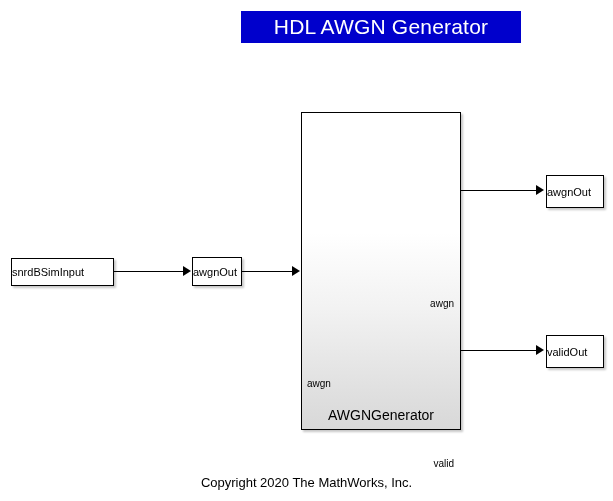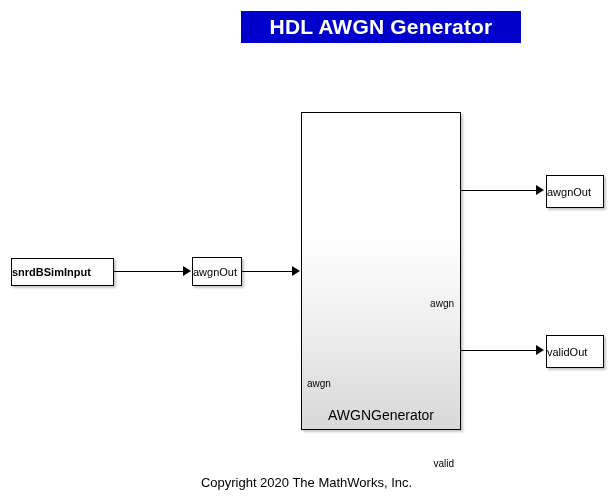--- a/index.html
+++ b/index.html
@@ -21,21 +21,20 @@
   .title-banner {
     position: absolute;
     left: 241px;
     top: 11px;
     width: 280px;
     height: 32px;
     background: #0000cc;
     display: flex;
     align-items: center;
     justify-content: center;
-    font-weight: bold;
   }
   .title-banner .title-text {
     color: #ffffff;
     font-size: 21px;
     font-family: "Liberation Sans", sans-serif;
     letter-spacing: 0.2px;
     white-space: nowrap;
   }
 
   
@@ -49,21 +48,21 @@
     align-items: center;
     justify-content: flex-start;
   }
   .sl-block .block-label {
     font-size: 11px;
     color: #000000;
     white-space: nowrap;
     font-family: "Liberation Sans", sans-serif;
   }
 
-  #block-snrdbsiminput { left: 11px;  top: 258px; width: 103px; height: 28px; font-weight: bold; }
+  #block-snrdbsiminput { left: 11px;  top: 258px; width: 103px; height: 28px; }
   #block-convert       { left: 192px; top: 257px; width: 50px;  height: 29px; }
   #block-awgnout       { left: 546px; top: 175px; width: 58px;  height: 33px; }
   #block-validout      { left: 546px; top: 335px; width: 58px;  height: 33px; }
 
   
   #block-awgngenerator {
     position: absolute;
     left: 301px;
     top: 112px;
     width: 160px;

